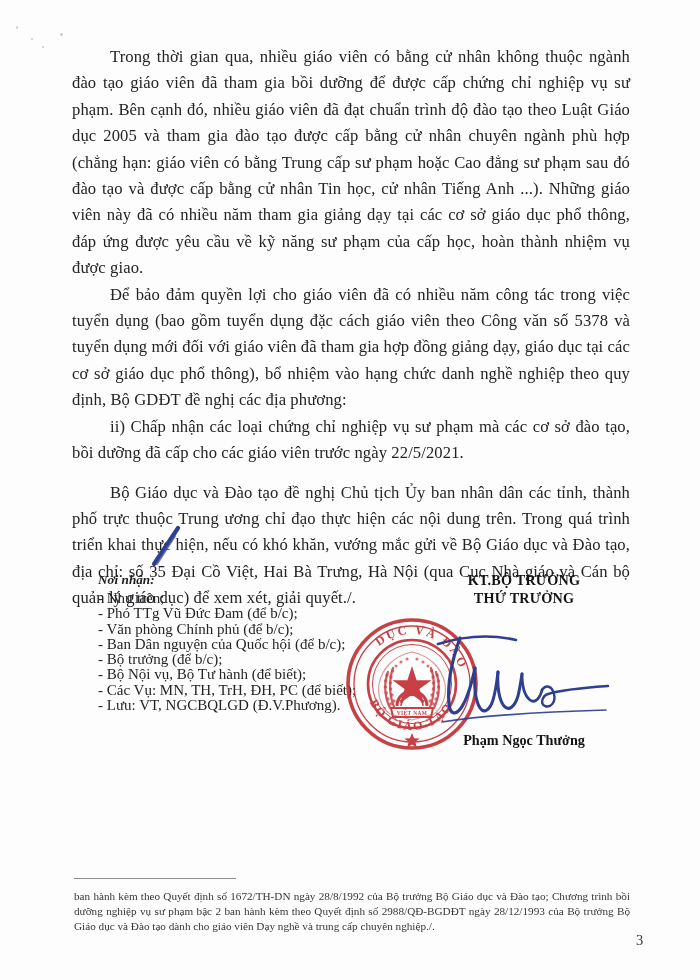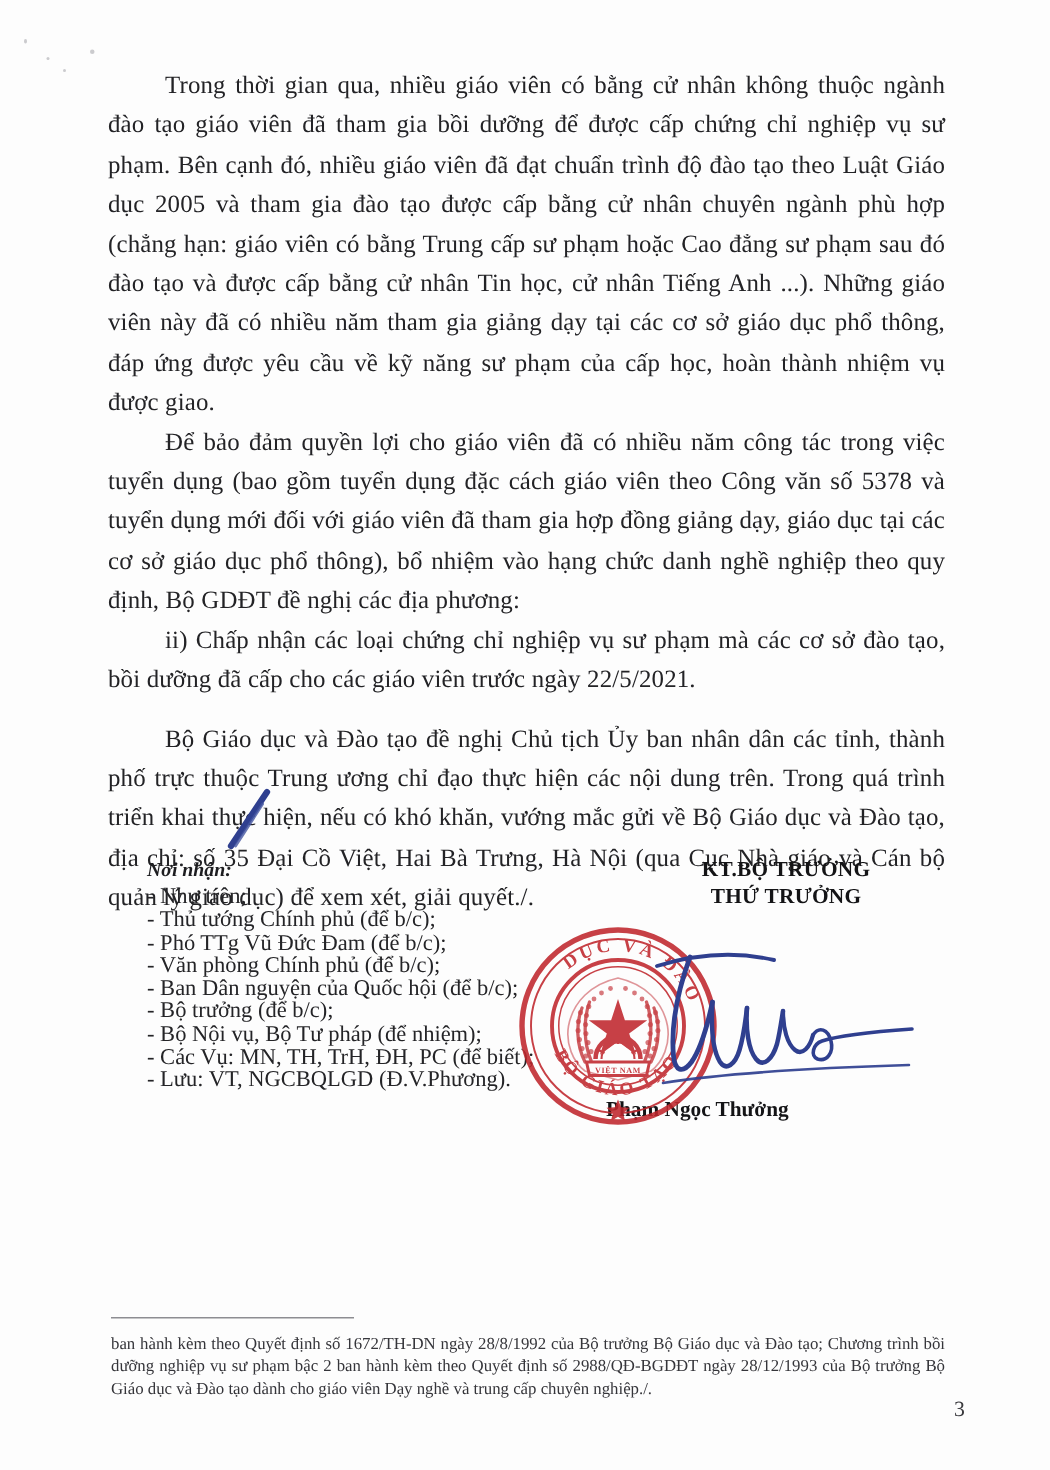--- a/index.html
+++ b/index.html
@@ -92,21 +92,21 @@
     font-weight: bold;
     line-height: 17.5px;
     letter-spacing: .2px;
     color: #141416;
   }
   .sign-name {
     position: absolute;
     left: 0;
     top: 160px;
     width: 240px;
-    text-align: left;
+    text-align: center;
     font-size: 14.2px;
     font-weight: bold;
     color: #141416;
   }
 
   
   .seal {
     position: absolute;
     left: 344px;
     top: 616px;
@@ -182,26 +182,25 @@
     <path d="M6 40 L30 4" stroke="#2f3f8f" stroke-width="4.2" stroke-linecap="round" fill="none"></path>
     <path d="M9 40 L27 12" stroke="#4355a0" stroke-width="2" stroke-linecap="round" fill="none" opacity=".8"></path>
   </svg>
 
   <div class="lower">
 
     <div class="recipients">
       <div class="recip-title">Nơi nhận:</div>
       <ul class="recip-list">
         <li>- Như trên;</li>
-        <li>- Thủ tướng Chính phủ (để b/c);</li>
         <li>- Phó TTg Vũ Đức Đam (để b/c);</li>
         <li>- Văn phòng Chính phủ (để b/c);</li>
         <li>- Ban Dân nguyện của Quốc hội (để b/c);</li>
         <li>- Bộ trưởng (để b/c);</li>
-        <li>- Bộ Nội vụ, Bộ Tư pháp (để nhiệm);</li>
+        <li>- Bộ Nội vụ, Bộ Tư hành (để biết);</li>
         <li>- Các Vụ: MN, TH, TrH, ĐH, PC (để biết);</li>
         <li>- Lưu: VT, NGCBQLGD (Đ.V.Phương).</li>
       </ul>
     </div>
 
     <div class="signblock">
       <div class="sign-role">KT.BỘ TRƯỞNG</div>
       <div class="sign-role">THỨ TRƯỞNG</div>
       <div class="sign-name">Phạm Ngọc Thưởng</div>
     </div>

